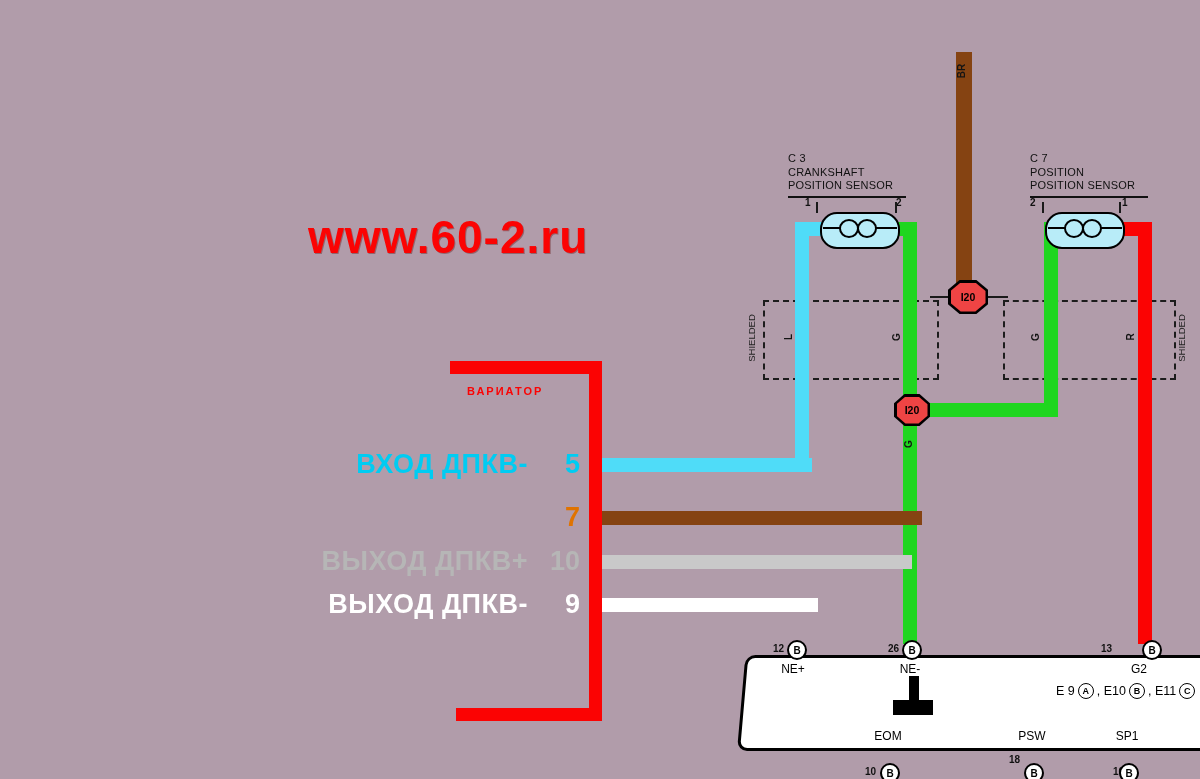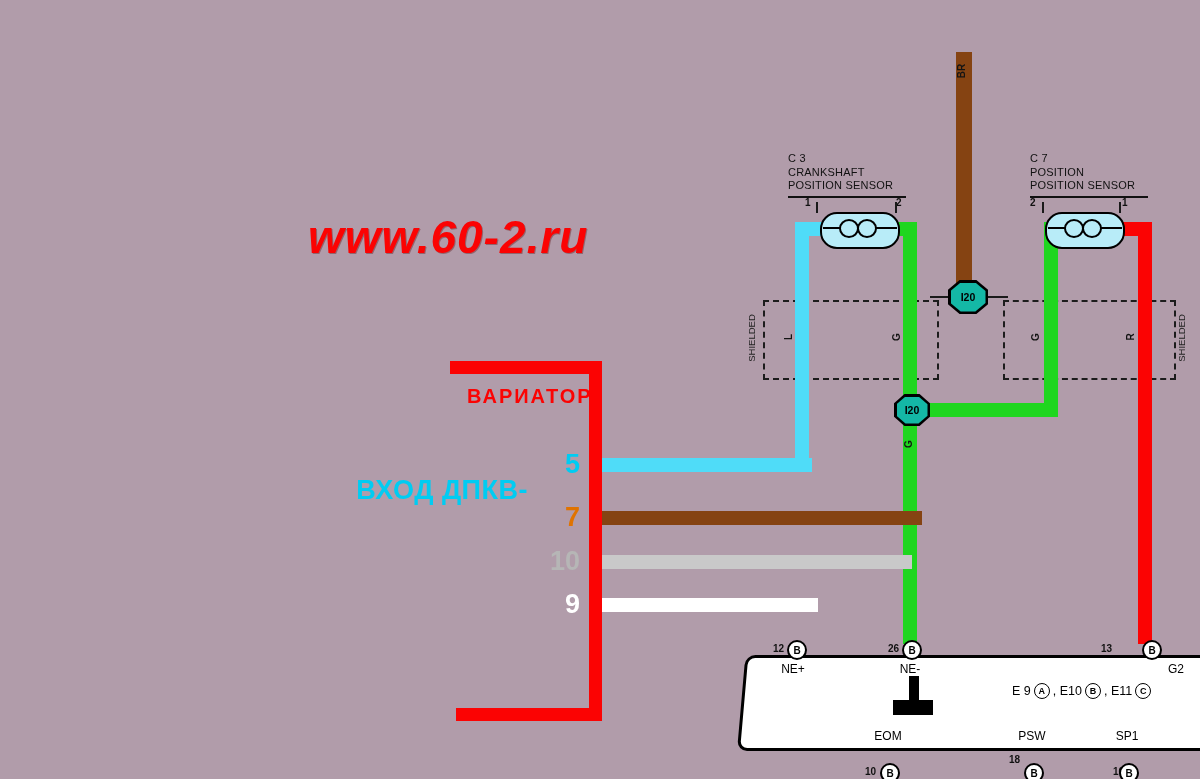--- a/index.html
+++ b/index.html
@@ -16,21 +16,21 @@
     white-space:nowrap;font-size:10px;font-weight:bold;color:#141414;line-height:10px;
   }
   .vtext.light{font-weight:normal;font-size:9.5px;color:#222;}
   
   .oct{
     position:absolute;background:#000;
     clip-path:polygon(29% 0,71% 0,100% 29%,100% 71%,71% 100%,29% 100%,0 71%,0 29%);
     display:flex;align-items:center;justify-content:center;
   }
   .oct > div{
-    background:#14b8a6;clip-path:inherit;
+    background:#ef4444;clip-path:inherit;
     width:calc(100% - 5px);height:calc(100% - 5px);
     display:flex;align-items:center;justify-content:center;
     font-size:10.5px;font-weight:bold;color:#000;
   }
   .shield-box{position:absolute;border:2px dashed #1c1c1c;background:transparent;}
   
   .sensor{
     position:absolute;width:76px;height:33px;border:2px solid #000;border-radius:17px;
     background:var(--sensor_fill,#b8ecf8);
   }
@@ -56,31 +56,31 @@
     transform:skewX(-5deg);transform-origin:50% 100%;
   }
   .pincircle{
     position:absolute;width:16px;height:16px;border-radius:50%;
     border:2px solid #000;background:#fff;
     display:flex;align-items:center;justify-content:center;
     font-size:10px;font-weight:bold;color:#000;
   }
   .ecm-num{position:absolute;width:26px;text-align:right;font-size:10px;font-weight:bold;color:#111;}
   .ecm-label{position:absolute;width:50px;text-align:center;font-size:12px;color:#000;}
-  .codes{position:absolute;display:flex;align-items:center;font-size:12.5px;color:#000;}
+  .codes{position:absolute;display:flex;align-items:center;font-size:12.5px;color:#000;margin-left:44px;}
   .lcircle{
     display:inline-flex;width:14px;height:14px;border-radius:50%;border:1.5px solid #000;
     align-items:center;justify-content:center;font-size:9px;font-weight:bold;margin:0 3px;
     background:#fff;flex:none;
   }
   .watermark{
     position:absolute;font-size:46px;font-weight:bold;letter-spacing:1px;
-    color:var(--red,#fb0303);text-shadow:1px 1px 0 rgba(90,0,0,0.35);font-style:italic;
-  }
-  .vartitle{position:absolute;font-size:20px;font-weight:bold;letter-spacing:2px;color:var(--red,#fb0303);}
+    color:var(--red,#fb0303);text-shadow:1px 1px 0 rgba(90,0,0,0.35);
+  }
+  .vartitle{position:absolute;font-size:11px;font-weight:bold;letter-spacing:2px;color:var(--red,#fb0303);}
 </style>
 </head>
 <body>
 
 <div id="canvas">
 
   <div class="watermark" style="left:308px;top:210px">www.60-2.ru</div>
 
   <div class="shield-box" style="left:763px;top:300px;width:172px;height:76px"></div>
   <div class="shield-box" style="left:1003px;top:300px;width:169px;height:76px"></div>
@@ -141,27 +141,29 @@
     <div class="sline"></div>
     <div class="loop l1"></div>
     <div class="loop l2"></div>
   </div>
   <div class="sensor" style="left:1045px;top:212px">
     <div class="sline"></div>
     <div class="loop l1"></div>
     <div class="loop l2"></div>
   </div>
 
-  <div class="vlabel-row" style="left:270px;top:476px;color:var(--cyan_text)">ВХОД ДПКВ-</div>
+  <div class="vlabel-row" style="left:270px;top:450px;color:var(--cyan_text)">ВХОД ДПКВ-</div>
   <div class="vnum" style="left:520px;top:450px;color:var(--cyan_text)">5</div>
 
   <div class="vnum" style="left:520px;top:503px;color:var(--orange_text)">7</div>
 
+  <div class="vlabel-row" style="left:270px;top:547px;color:var(--gray_text)">ВЫХОД ДПКВ+</div>
   <div class="vnum" style="left:520px;top:547px;color:var(--gray_text)">10</div>
 
+  <div class="vlabel-row" style="left:270px;top:590px;color:var(--white)">ВЫХОД ДПКВ-</div>
   <div class="vnum" style="left:520px;top:590px;color:var(--white)">9</div>
 
   <div class="wire" style="left:598px;top:458px;width:214px;height:14px;background:var(--cyan)"></div>
   <div class="wire" style="left:598px;top:511px;width:324px;height:14px;background:var(--brown)"></div>
   <div class="wire" style="left:598px;top:555px;width:314px;height:14px;background:var(--gray)"></div>
   <div class="wire" style="left:598px;top:598px;width:220px;height:14px;background:var(--white)"></div>
 
   <div class="wire" style="left:450px;top:361px;width:152px;height:13px;background:var(--red)"></div>
   <div class="wire" style="left:589px;top:361px;width:13px;height:360px;background:var(--red)"></div>
   <div class="wire" style="left:456px;top:708px;width:146px;height:13px;background:var(--red)"></div>
@@ -172,21 +174,21 @@
   <div class="ecm-num" style="left:758px;top:643px">12</div>
   <div class="pincircle" style="left:787px;top:640px">B</div>
   <div class="ecm-label" style="left:768px;top:662px">NE+</div>
 
   <div class="ecm-num" style="left:873px;top:643px">26</div>
   <div class="pincircle" style="left:902px;top:640px">B</div>
   <div class="ecm-label" style="left:885px;top:662px">NE-</div>
 
   <div class="ecm-num" style="left:1086px;top:643px">13</div>
   <div class="pincircle" style="left:1142px;top:640px">B</div>
-  <div class="ecm-label" style="left:1151px;top:662px">G2</div>
+  <div class="ecm-label" style="left:1114px;top:662px">G2</div>
 
   <div>
     <div class="abs" style="left:909px;top:676px;width:10px;height:26px;background:#000"></div>
     <div class="abs" style="left:893px;top:700px;width:40px;height:15px;background:#000"></div>
   </div>
 
   <div class="codes" style="left:1012px;top:683px">
     <span>E 9</span>
     <span class="lcircle">A</span>
     <span>,  E10</span>

